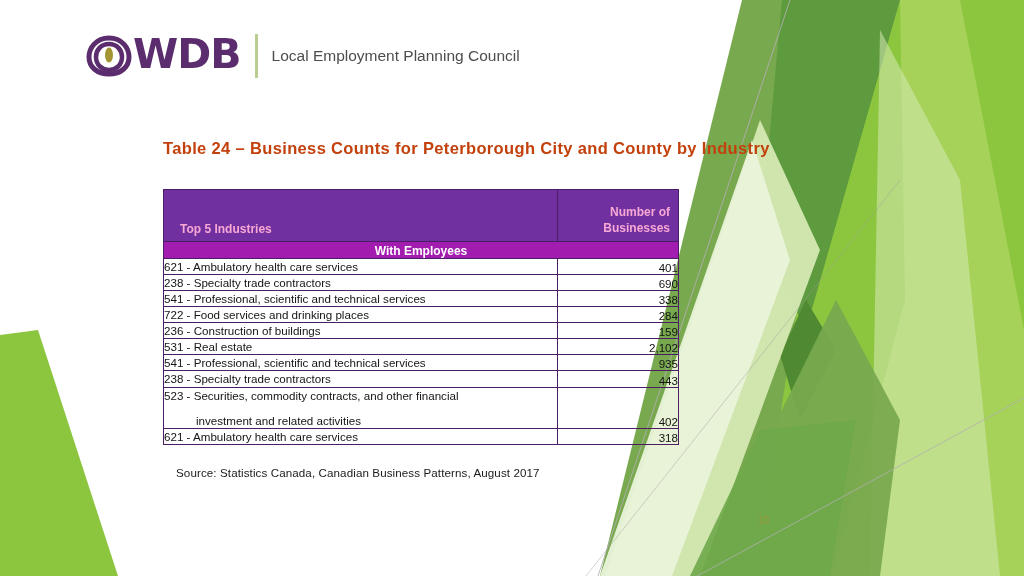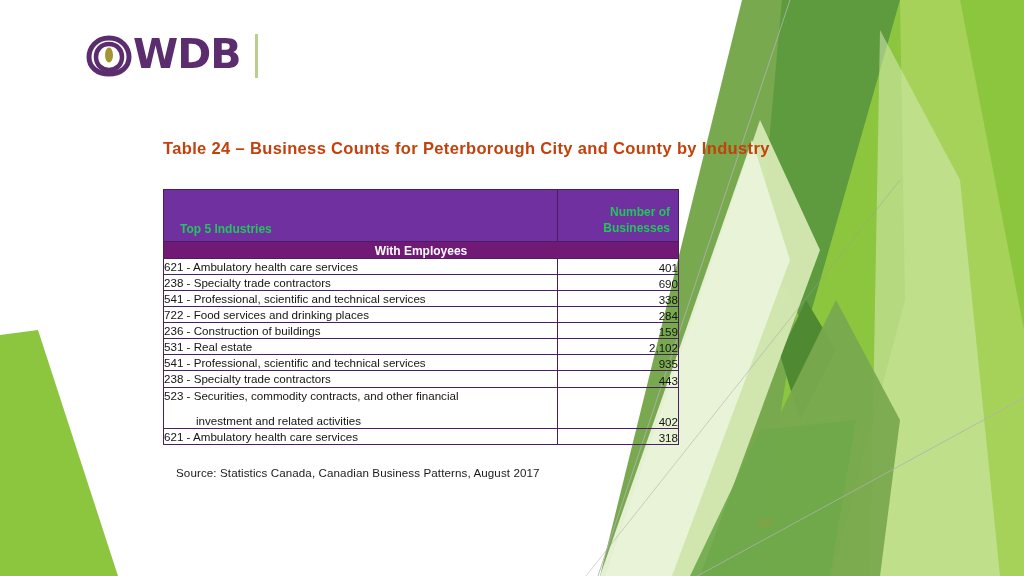--- a/index.html
+++ b/index.html
@@ -98,37 +98,37 @@
   table.data-table td, table.data-table th {
     border: 1px solid #4B1E63;
     padding: 0;
     vertical-align: bottom;
   }
   col.c-industry { width: 394px; }
   col.c-count { width: 121px; }
 
   th.hdr {
     background: #7030A0;
-    color: #22c55e;
+    color: #f9a8d4;
     font-size: 12px;
     font-weight: bold;
     height: 46px;
     vertical-align: bottom;
   }
   th.hdr.left {
     text-align: left;
     padding: 0 0 5px 16px;
   }
   th.hdr.right {
     text-align: right;
     padding: 0 8px 5px 0;
     line-height: 1.28;
   }
   td.section {
-    background: #701a75;
+    background: #a21caf;
     color: #ffffff;
     font-size: 12px;
     font-weight: bold;
     text-align: center;
     height: 16px;
     padding: 1px 0 2px 0;
     vertical-align: middle;
   }
   td.ind {
     text-align: left;
@@ -164,21 +164,21 @@
     letter-spacing: 0.1px;
     white-space: nowrap;
   }
 
   
   .page-number {
     position: absolute;
     left: 758px;
     top: 515px;
     font-family: "Liberation Sans", sans-serif;
-    font-size: 13px;
+    font-size: 10px;
     color: #9A9A3E;
   }
 </style>
 </head>
 <body>
 
 <div class="slide">
 
   <svg class="bg-decor" viewBox="0 0 1024 576" width="1024" height="576" preserveAspectRatio="none">
 
@@ -210,20 +210,21 @@
     <div class="logo-mark">
       <svg width="46" height="44" viewBox="0 0 46 44">
         <path d="M23 4 C10 4 3 14 3 23 C3 33 11 40 23 40 C35 40 43 33 43 23 C43 14 36 4 23 4 Z" fill="none" stroke="#5B2D6E" stroke-width="5"></path>
         <path d="M23 10 C15 10 10 16 10 23 C10 31 16 36 23 36 C30 36 36 31 36 23 C36 16 31 10 23 10 Z" fill="none" stroke="#5B2D6E" stroke-width="4.5"></path>
         <ellipse cx="23" cy="21" rx="4" ry="7.5" fill="#A39434"></ellipse>
       </svg>
       <span class="logo-wdb-text">WDB</span>
     </div>
     <div class="logo-divider"></div>
     <div class="logo-tagline">
+      <span>Local Employment Planning Council</span>
     </div>
   </div>
 
   <div class="slide-title">Table 24 – Business Counts for Peterborough City and County by Industry</div>
 
   <div class="table-wrap">
     <table class="data-table">
       <colgroup>
         <col class="c-industry">
         <col class="c-count">

